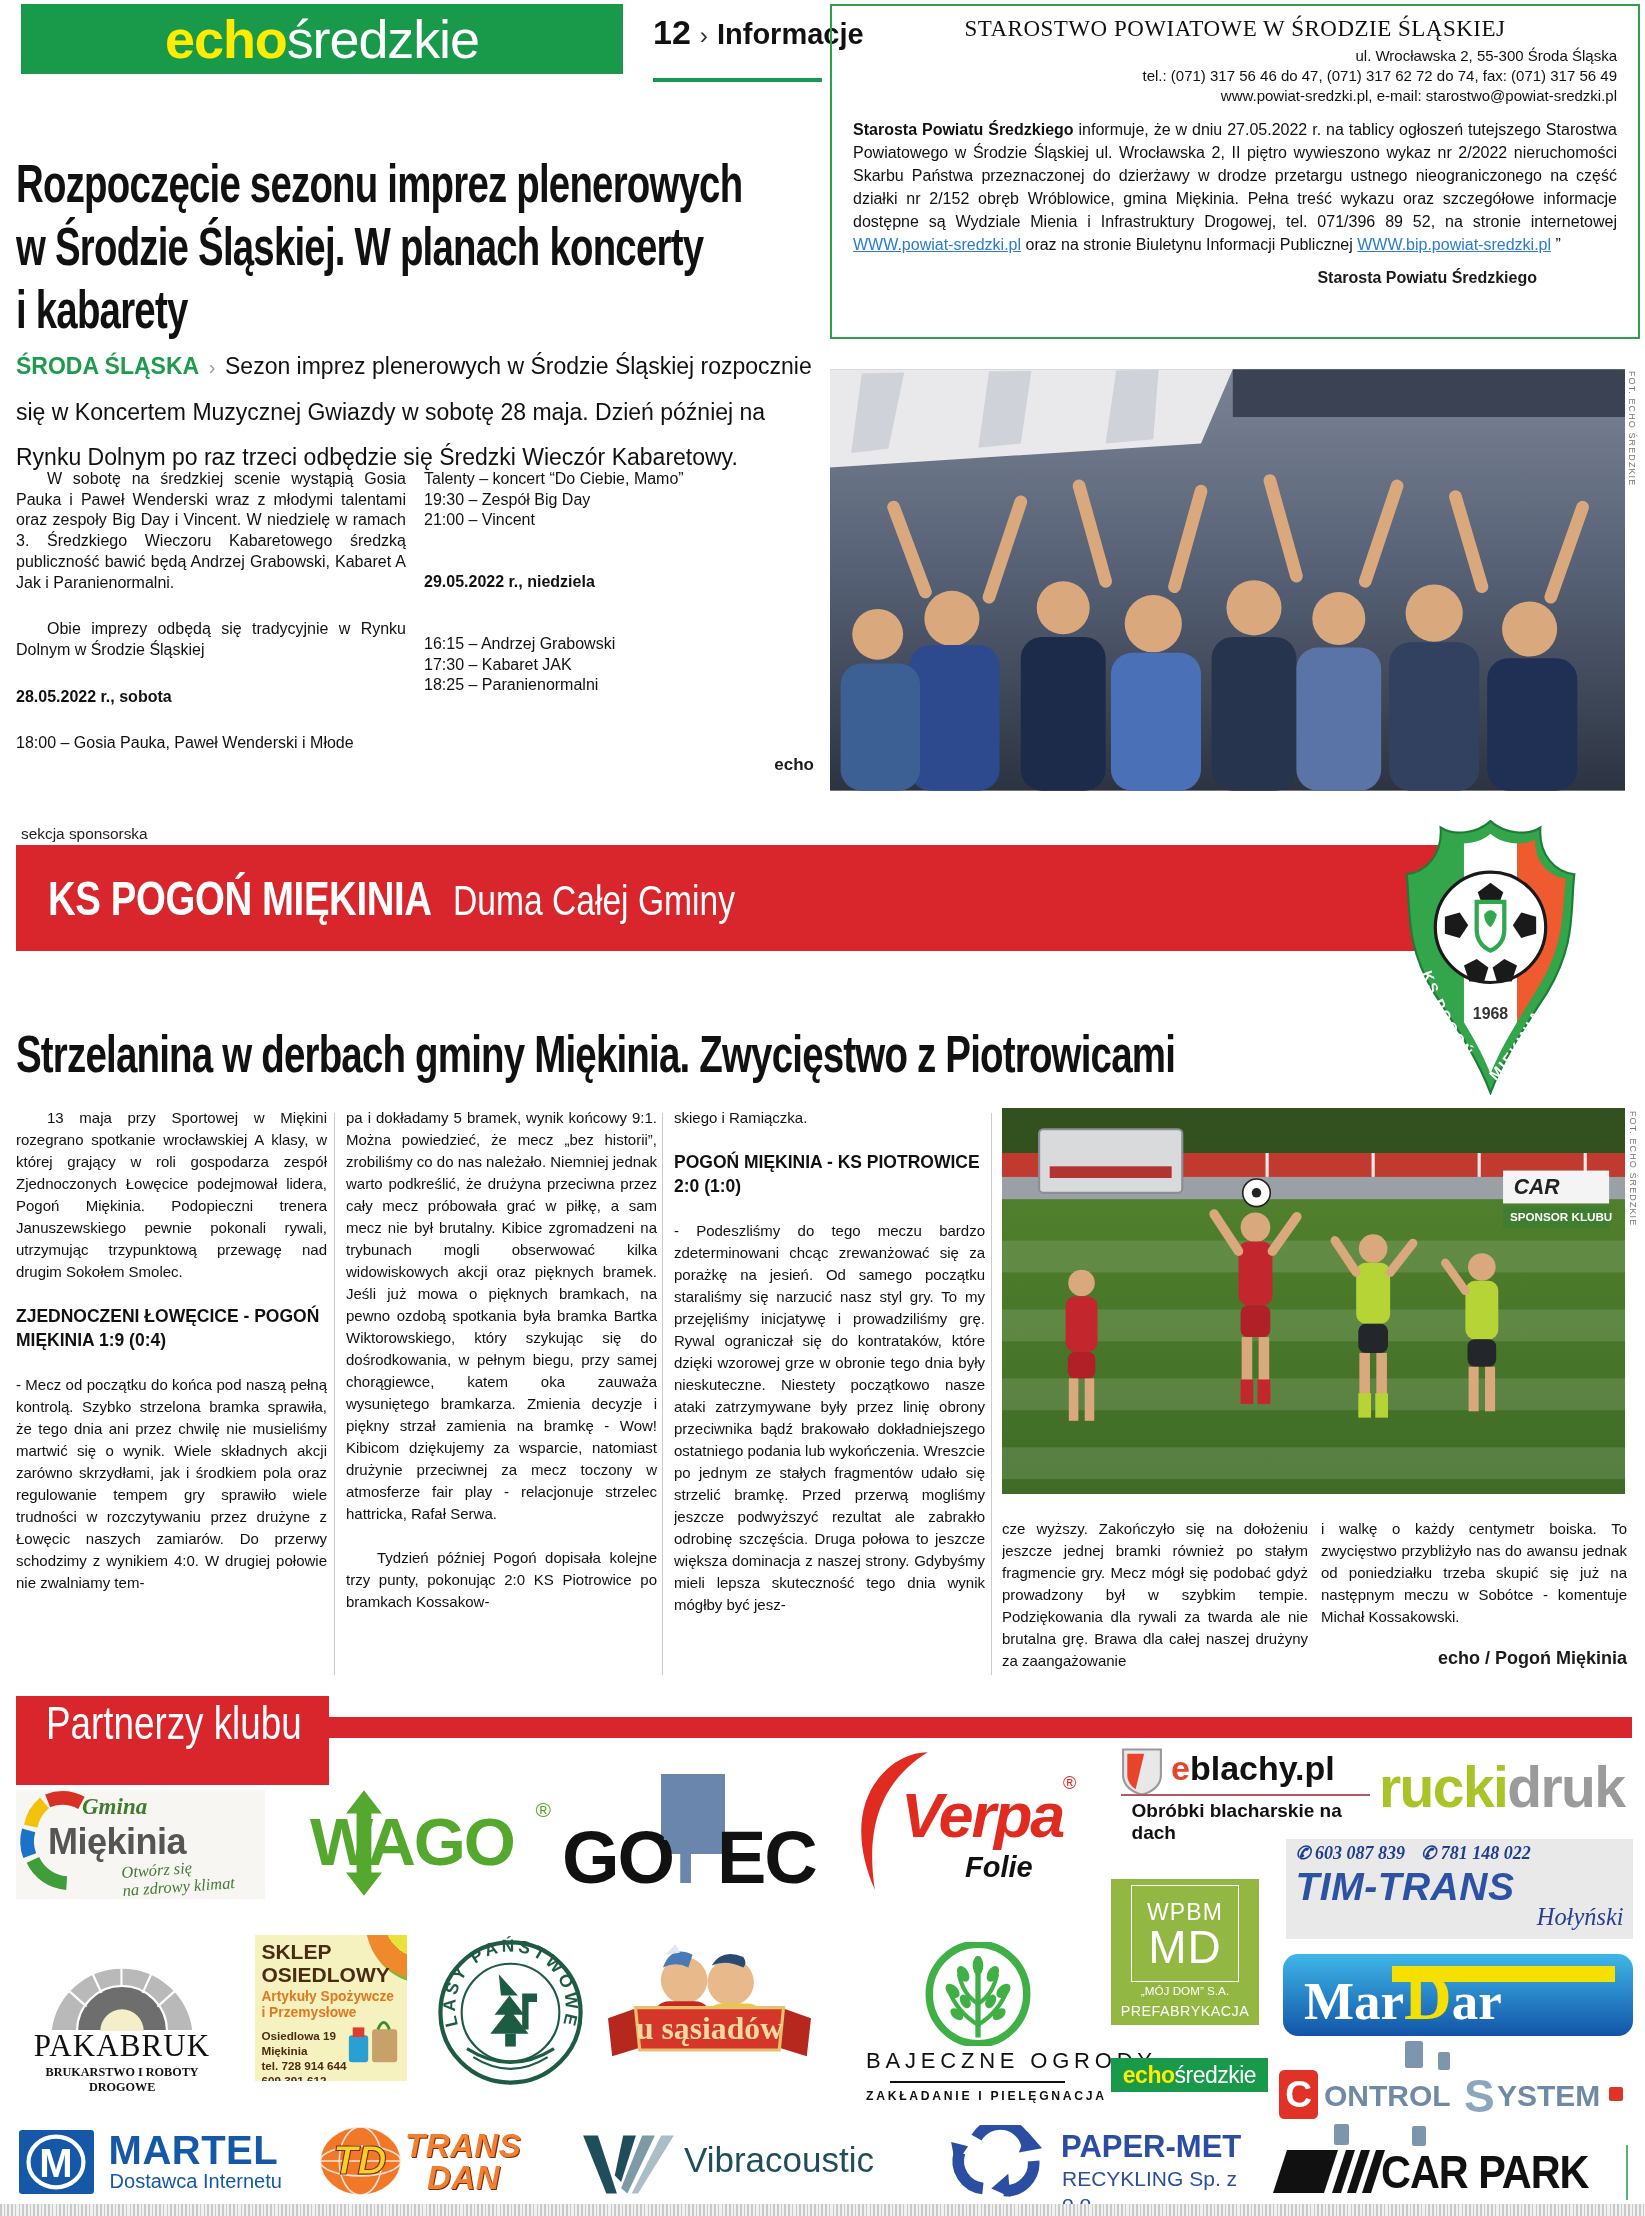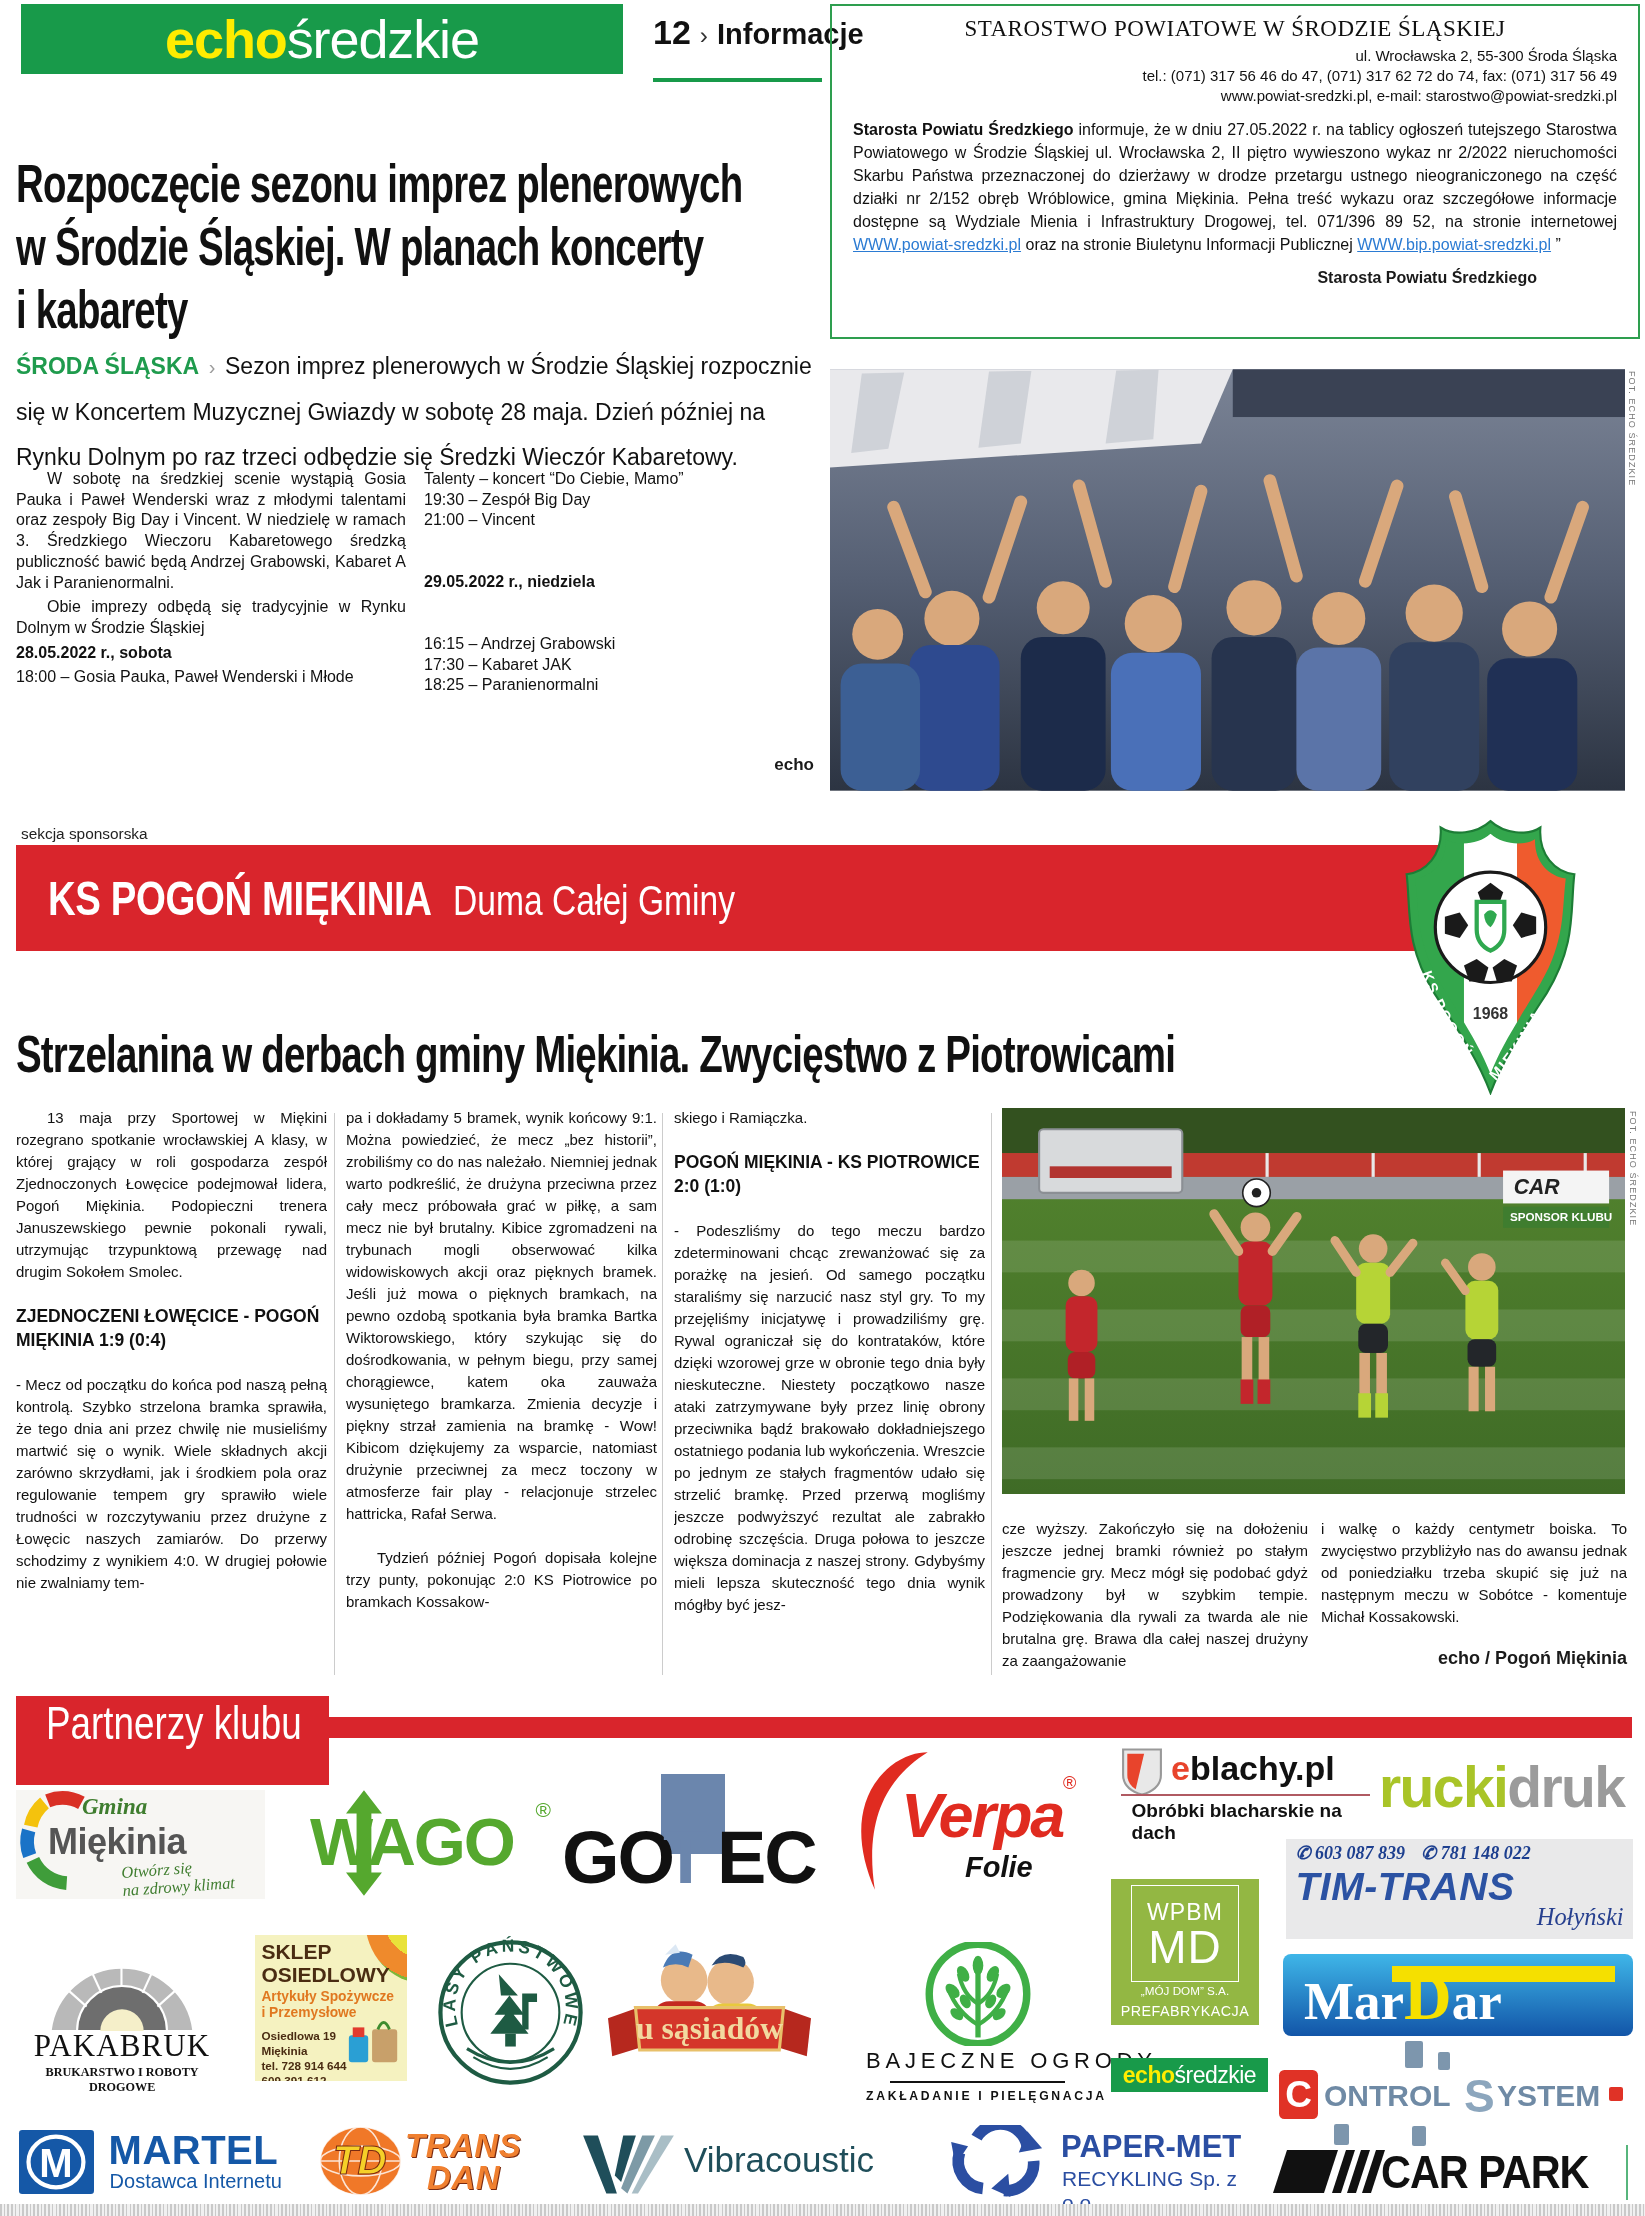--- a/index.html
+++ b/index.html
@@ -32,21 +32,21 @@
   #a1-head{left:16px;top:152px;width:1124px;font-weight:bold;font-size:53px;line-height:63px;
            letter-spacing:-1.1px;transform:scaleX(0.725);transform-origin:left top;white-space:nowrap;color:#111}
   #a1-lead{left:16px;top:344px;width:811px;font-size:23px;line-height:45px;color:#111}
   .lead-loc{color:#1f9b4d;font-weight:bold}
   .lead-sep{color:#9a9a9a;font-size:20px;padding:0 3.2px}
   .a1col{font-size:16px;line-height:20.7px;color:#111}
   #a1-col1{left:16px;top:469px;width:390px;height:308px;text-align:justify;overflow:hidden}
   #a1-col2{left:424px;top:469px;width:390px;height:308px;overflow:hidden}
   .p0{margin:0}
   .indent{text-indent:31px}
-  .gap{margin-top:4px}
+  .gap{margin-top:26px}
   .bold{font-weight:bold}
   #a1-byline{left:424px;top:755px;width:390px;text-align:right;font-weight:bold;font-size:17px}
 
   
   #photo1{left:830px;top:369px;width:795px;height:422px;overflow:hidden}
   .vcredit{writing-mode:vertical-rl;font-size:9px;color:#777;letter-spacing:1.1px;white-space:nowrap}
   #photo1-credit{left:1627px;top:371px}
   #a2-photo{left:1002px;top:1108px;width:623px;height:386px;overflow:hidden}
   #a2-credit{left:1628px;top:1111px}
 
@@ -145,21 +145,21 @@
   
   #lg-lasy{left:435px;top:1934px;width:151px;height:155px}
   
   #lg-usasiadow{left:597px;top:1940px;width:225px;height:129px}
   
   #lg-bajeczne{left:866px;top:1942px;width:223px;height:159px;text-align:center}
   #lg-bajeczne .bo-name{font-size:22px;letter-spacing:4.8px;color:#111;margin-top:2.1px;white-space:nowrap}
   #lg-bajeczne .bo-rule{width:175px;height:1.6px;background:#111;margin:7.4px auto 6.4px auto}
   #lg-bajeczne .bo-sub{font-size:12.2px;font-weight:bold;letter-spacing:2.7px;color:#111;white-space:nowrap}
   
-  #lg-mardar{left:1283px;top:1954px;width:350px;height:82px;border-radius:8px;
+  #lg-mardar{left:1283px;top:1954px;width:350px;height:82px;border-radius:15px;
              background:linear-gradient(180deg,#3fb6e8,#1255a8);overflow:hidden}
   #lg-mardar .md-bar{position:absolute;left:109px;top:11.7px;width:223px;height:16px;background:#f5e000}
   #lg-mardar .md-row{position:absolute;left:21px;top:5.3px;font-weight:bold}
   #lg-mardar .md-mar,#lg-mardar .md-ar{font-size:53px;color:#fff;font-family:"Liberation Serif",serif}
   #lg-mardar .md-d{font-size:66px;color:#f5e000;font-family:"Liberation Serif",serif}
   
   #lg-echos{left:1111px;top:2058px;width:157px;height:34px;background:#189a4a;display:flex;align-items:center;
             justify-content:center;font-size:23px;letter-spacing:-0.5px}
   #lg-echos .e1{color:#ffec00;font-weight:bold}
   #lg-echos .e2{color:#fff}

